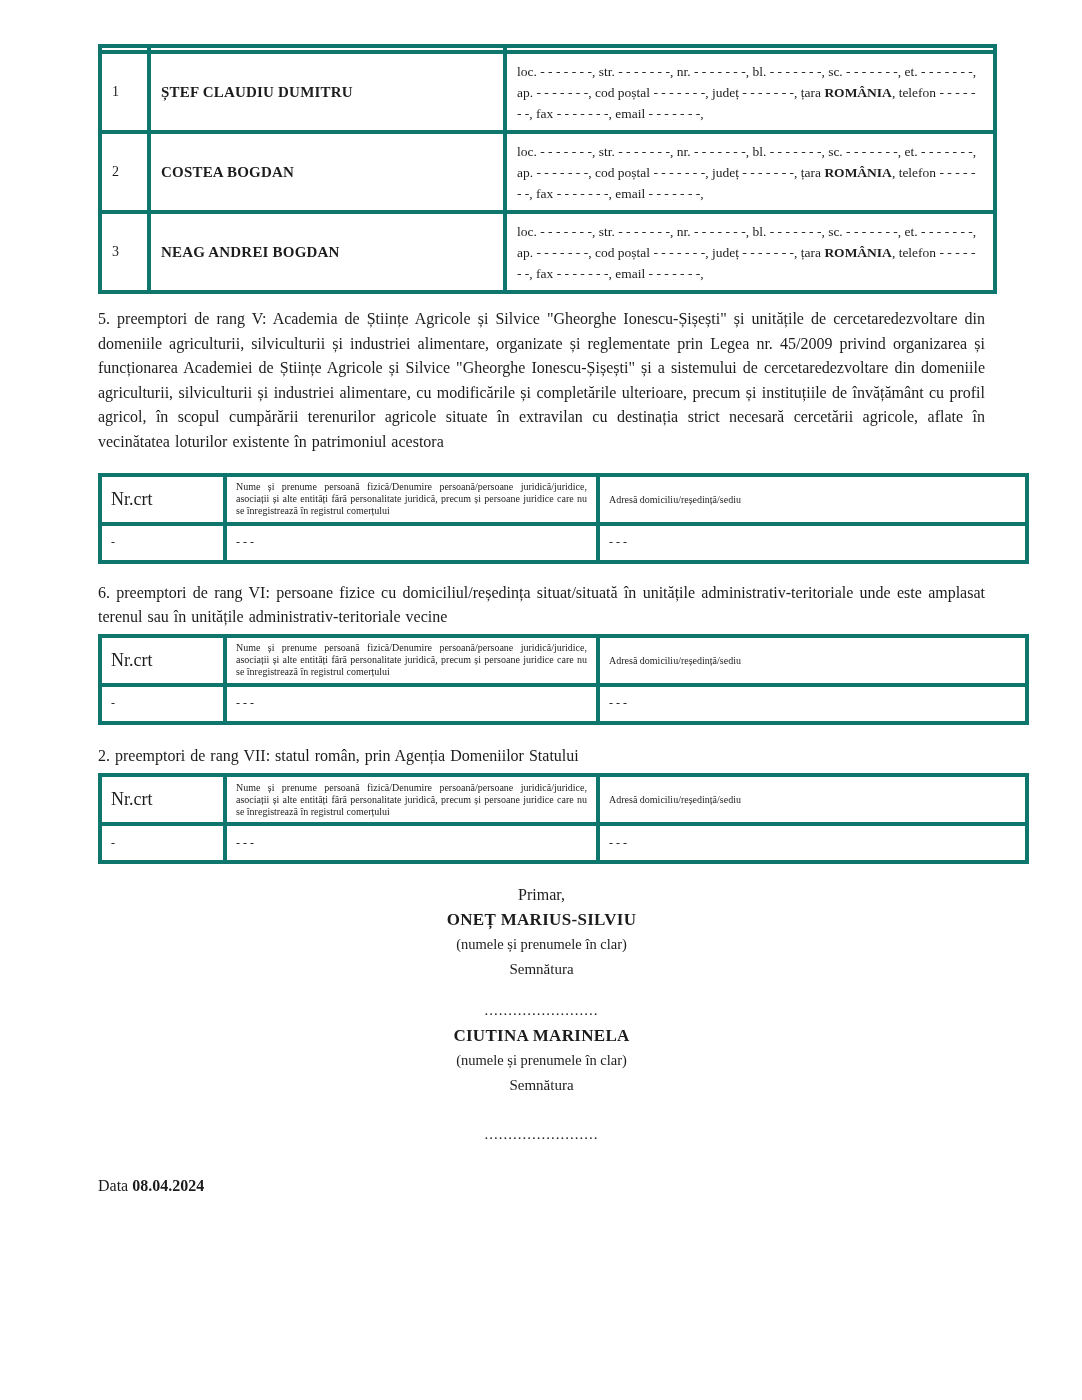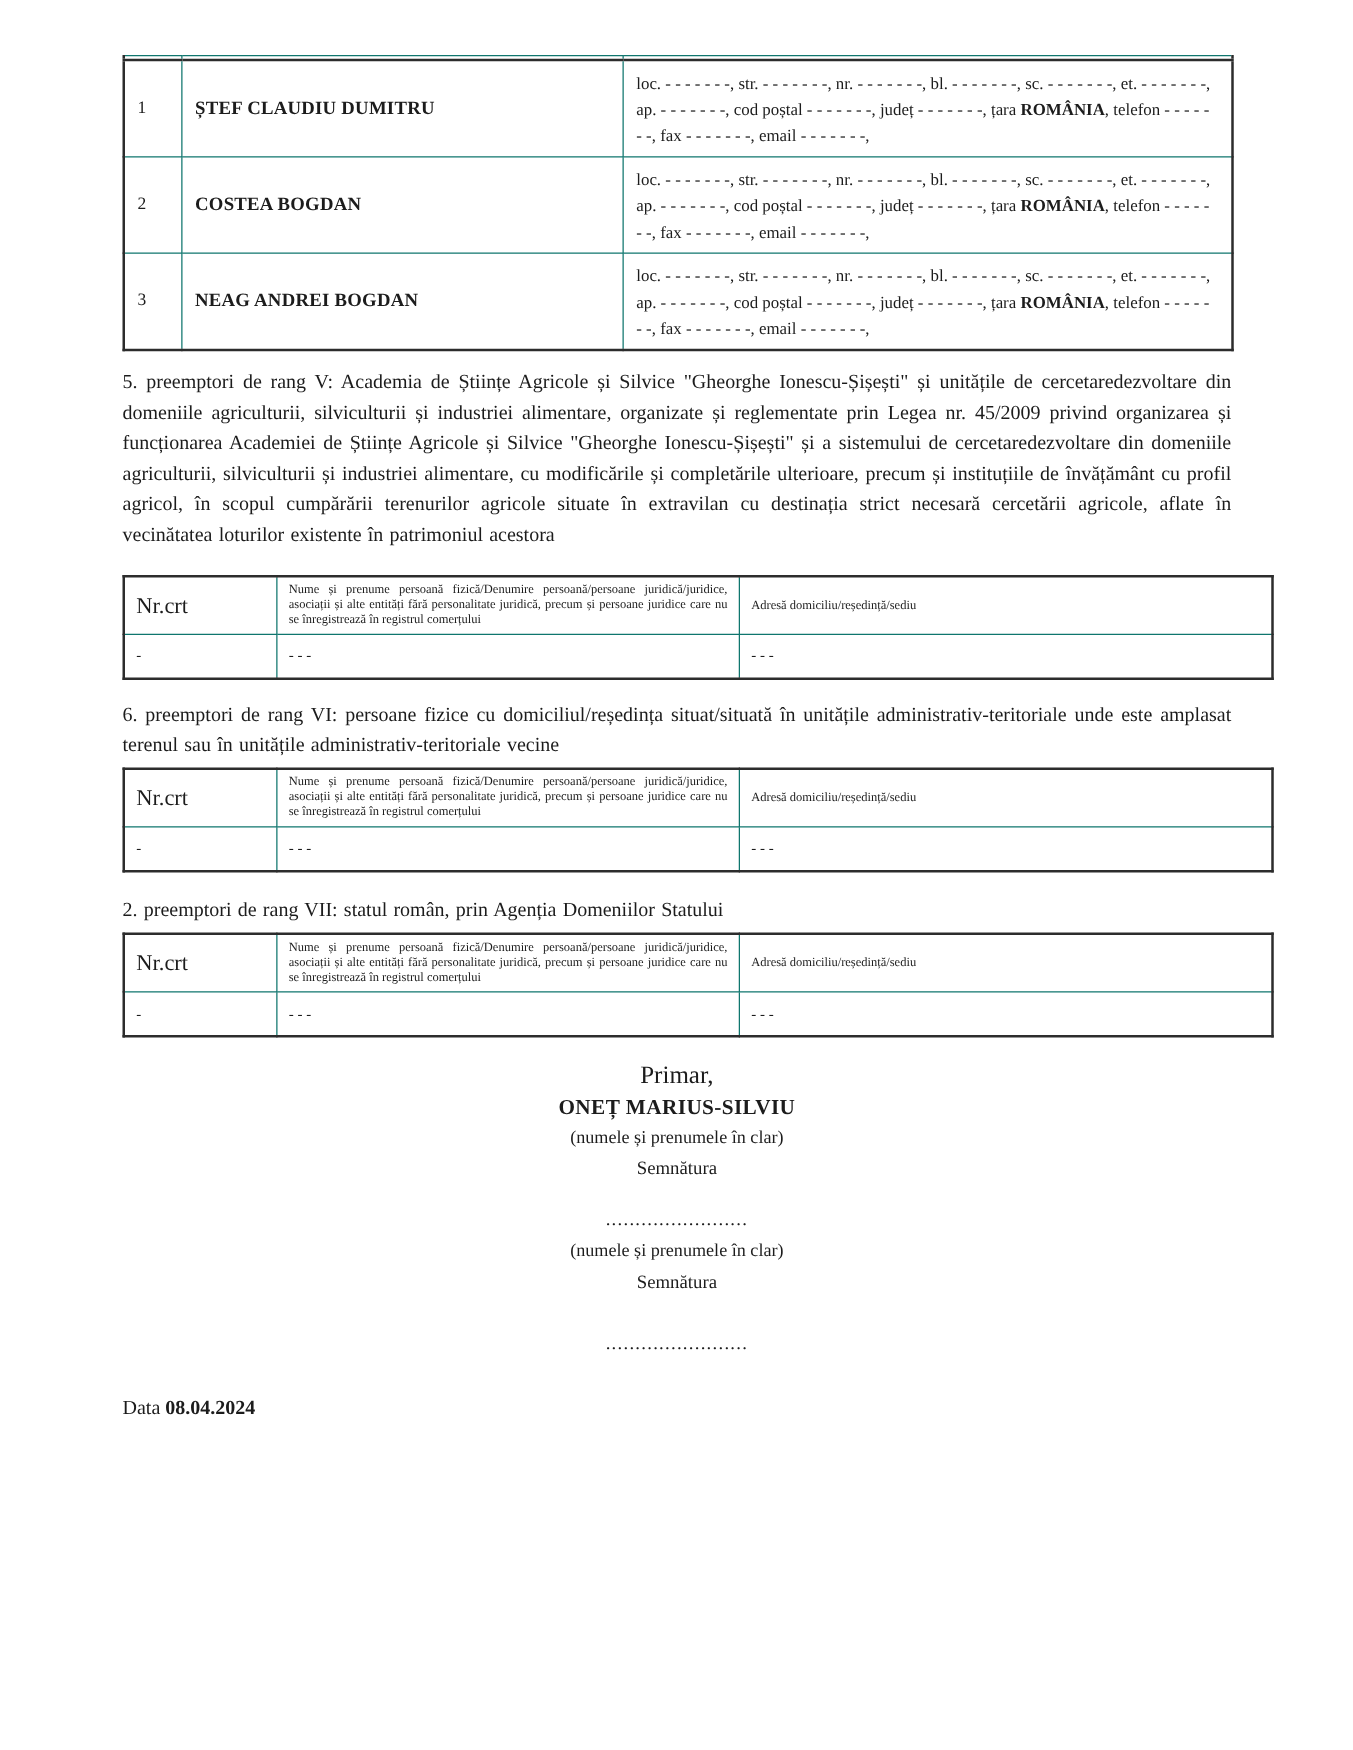--- a/index.html
+++ b/index.html
@@ -24,21 +24,21 @@
     width: 887px;
   }
 
   
   table {
     border-collapse: collapse;
     width: 887px;
     table-layout: fixed;
   }
   td {
-    border: 1px solid #0f766e;
+    border: 4px solid #0f766e;
     vertical-align: middle;
     overflow: hidden;
   }
 
   
   .buyers { border: 2px solid #2c2c2c; border-top: 1px solid #2c2c2c; }
   .buyers .stub td { height: 2px; padding: 0; border-bottom: 2px solid #2c2c2c; }
   .buyers .person td { height: 66px; }
   .buyers .cell-nr   { width: 45px;  padding: 0 0 0 10px; font-size: 14px; }
   .buyers .cell-name { width: 352px; padding: 0 6px 0 10px; font-size: 15px; font-weight: bold; letter-spacing: 0.2px; }
@@ -60,21 +60,21 @@
   .rank { border: 2px solid #2c2c2c; }
   .rank .hrow td { height: 41px; }
   .rank .drow td { height: 34px; }
   .rank .h-nr   { width: 112px; padding: 0 0 0 9px; font-size: 18px; }
   .rank .h-name { width: 351px; padding: 2px 9px; font-size: 10px; line-height: 12px; text-align: justify; }
   .rank .h-addr { width: 416px; padding: 0 0 0 9px; font-size: 10px; }
   .rank .d-cell { padding: 0 0 0 9px; font-size: 12px; }
 
   
   .signatures { text-align: center; margin-top: 18px; }
-  .sig-line   { font-size: 20px; line-height: 25px; }
+  .sig-line   { font-size: 16px; line-height: 25px; }
   .sig-name   { font-size: 17px; line-height: 25px; font-weight: bold; letter-spacing: 0.3px; }
   .sig-clar   { font-size: 14.5px; line-height: 25px; }
   .sig-label  { font-size: 15px; line-height: 25px; }
   .sig-dots   { font-size: 15px; line-height: 25px; letter-spacing: 1px; }
   .dots-1 { margin-top: 16px; }
   .dots-2 { margin-top: 24px; }
 
   
   .date-line { margin-top: 30px; font-size: 16px; text-align: left; }
   .bold { font-weight: bold; }
@@ -160,20 +160,21 @@
       </tr>
     </tbody>
       </table>
 
     <div class="signatures">
       <div class="sig-line">Primar,</div>
       <div class="sig-name">ONEȚ MARIUS-SILVIU</div>
       <div class="sig-clar">(numele și prenumele în clar)</div>
       <div class="sig-label">Semnătura</div>
       <div class="sig-dots dots-1">........................</div>
+      <div class="sig-name">CIUTINA MARINELA</div>
       <div class="sig-clar">(numele și prenumele în clar)</div>
       <div class="sig-label">Semnătura</div>
       <div class="sig-dots dots-2">........................</div>
     </div>
 
     <div class="date-line">
       <span>Data</span>
       <span class="bold">08.04.2024</span>
     </div>
 

